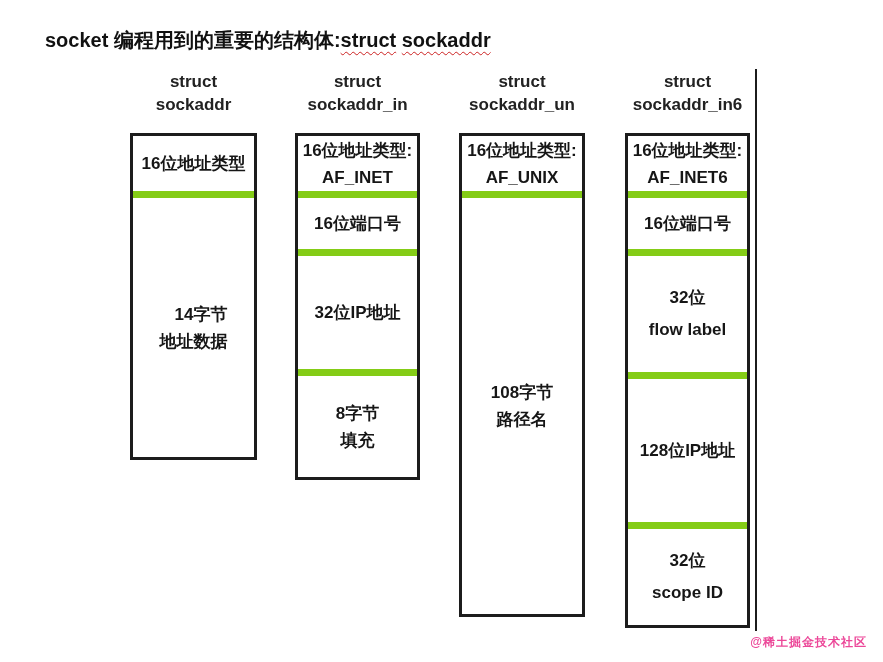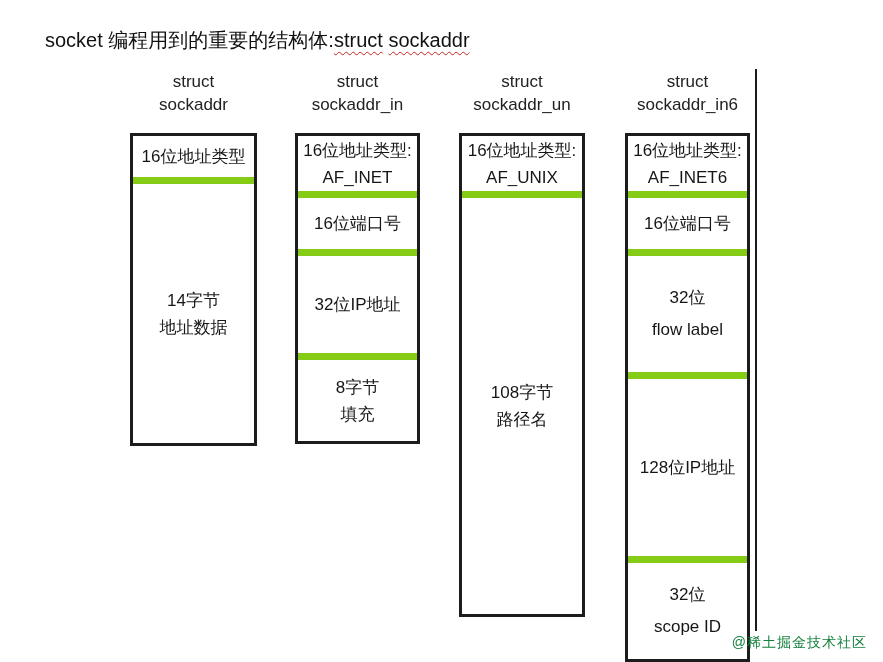--- a/index.html
+++ b/index.html
@@ -1,15 +1,15 @@
 <!DOCTYPE html>
 <html><head>
 <meta charset="utf-8">
 <style>
-  * { margin: 0; padding: 0; box-sizing: border-box; }
+  * { margin: 0; padding: 0; box-sizing: border-box; font-weight: bold; }
   html, body { width: 883px; height: 662px; }
   body {
     font-family: "Liberation Sans", "DejaVu Sans", sans-serif;
     background: #ffffff;
     position: relative;
     overflow: hidden;
     color: #161616;
   }
   .title {
     position: absolute;
@@ -54,51 +54,51 @@
     left: 755px;
     top: 69px;
     width: 2px;
     height: 562px;
     background: #1c1c1c;
   }
   .watermark {
     position: absolute;
     right: 16px;
     top: 634px;
-    font-size: 14px;
-    color: #15803d;
+    font-size: 12px;
+    color: #ec4899;
     letter-spacing: 1px;
   }
 </style>
 </head>
 <body>
 
 <div class="title">
   <span>socket 编程用到的重要的结构体:</span><span class="squiggle">struct</span> <span class="squiggle">sockaddr</span>
 </div>
 
 <div class="col" style="left:130px; width:127px;">
   <div class="hdr">struct
 sockaddr</div>
   <div class="box">
-    <div class="cell" style="height:41px;">16位地址类型</div>
-    <div class="cell" style="height:266px;">14字节
+    <div class="cell" style="height:55px;">16位地址类型</div>
+    <div class="cell" style="height:266px;text-align:right;">14字节
 地址数据</div>
   </div>
 </div>
 
 <div class="col" style="left:295px; width:125px;">
   <div class="hdr">struct
 sockaddr_in</div>
   <div class="box">
     <div class="cell" style="height:55px;">16位地址类型:
 AF_INET</div>
     <div class="cell" style="height:58px;">16位端口号</div>
-    <div class="cell" style="height:104px;">32位IP地址</div>
-    <div class="cell" style="height:88px;">8字节
+    <div class="cell" style="height:120px;">32位IP地址</div>
+    <div class="cell" style="height:108px;">8字节
 填充</div>
   </div>
 </div>
 
 <div class="col" style="left:459px; width:126px;">
   <div class="hdr">struct
 sockaddr_un</div>
   <div class="box">
     <div class="cell" style="height:55px;">16位地址类型:
 AF_UNIX</div>
@@ -109,21 +109,21 @@
 
 <div class="col" style="left:625px; width:125px;">
   <div class="hdr">struct
 sockaddr_in6</div>
   <div class="box">
     <div class="cell" style="height:55px;">16位地址类型:
 AF_INET6</div>
     <div class="cell" style="height:58px;">16位端口号</div>
     <div class="cell roomy" style="height:123px;">32位
 flow label</div>
-    <div class="cell" style="height:184px;">128位IP地址</div>
+    <div class="cell" style="height:150px;">128位IP地址</div>
     <div class="cell roomy" style="height:103px;">32位
 scope ID</div>
   </div>
 </div>
 
 <div class="vline"></div>
 
 <div class="watermark">@稀土掘金技术社区</div>
 
 </body></html>

